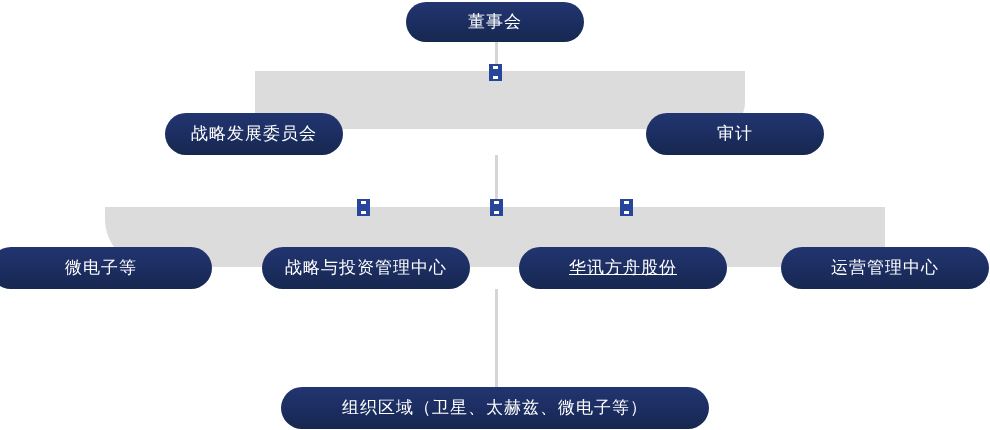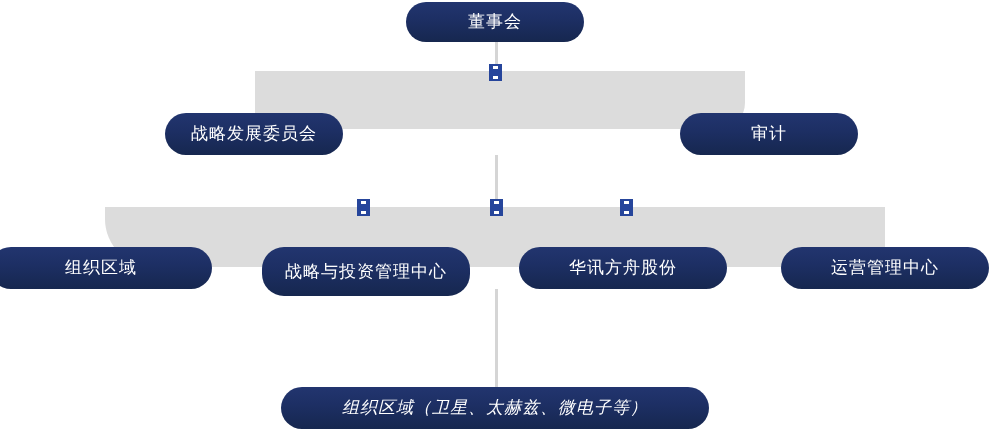--- a/index.html
+++ b/index.html
@@ -99,31 +99,31 @@
 
   
   .n-board {
     left: 406px; top: 2px; width: 178px; height: 40px;
     border-radius: 20px;
   }
 
   
   .n-strategy-cmt { left: 165px; top: 113px; width: 178px; height: 42px; }
   .n-management   { left: 406px; top: 113px; width: 178px; height: 42px; }
-  .n-audit        { left: 680px; top: 113px; width: 178px; height: 42px; }
+  .n-audit        { left: 646px; top: 113px; width: 178px; height: 42px; }
 
   
   .n-func      { left: -10px; top: 247px; width: 222px; height: 42px; }
-  .n-strat-inv { left: 262px; top: 247px; width: 208px; height: 49px; }
-  .n-huaxun    { left: 519px; top: 247px; width: 208px; height: 42px; }
+  .n-strat-inv { left: 262px; top: 247px; width: 208px; height: 42px; }
+  .n-huaxun    { left: 519px; top: 247px; width: 208px; height: 42px; text-decoration: underline; }
   .n-ops       { left: 781px; top: 247px; width: 208px; height: 42px; justify-content: center; }
 
   
   .n-region {
-    left: 281px; top: 387px; width: 428px; height: 42px; font-style: italic;
+    left: 281px; top: 387px; width: 428px; height: 42px;
   }
 </style>
 </head>
 <body>
 
 <div id="org-canvas">
 
   <div class="band band-r2"></div>
   <div class="band band-r3"></div>
 
@@ -141,21 +141,21 @@
   </div>
 
   <div class="node n-board">
     <span class="node-text">董事会</span>
   </div>
   <div class="node n-audit">
     <span class="node-text">审计</span>
   </div>
 
   <div class="node n-func">
-    <span class="node-text">组织区域</span>
+    <span class="node-text">微电子等</span>
   </div>
   <div class="node n-strat-inv">
     <span class="node-text">战略与投资管理中心</span>
   </div>
   <div class="node n-huaxun">
     <span class="node-text">华讯方舟股份</span>
   </div>
   <div class="node n-ops">
     <span class="node-text">运营管理中心</span>
   </div>

